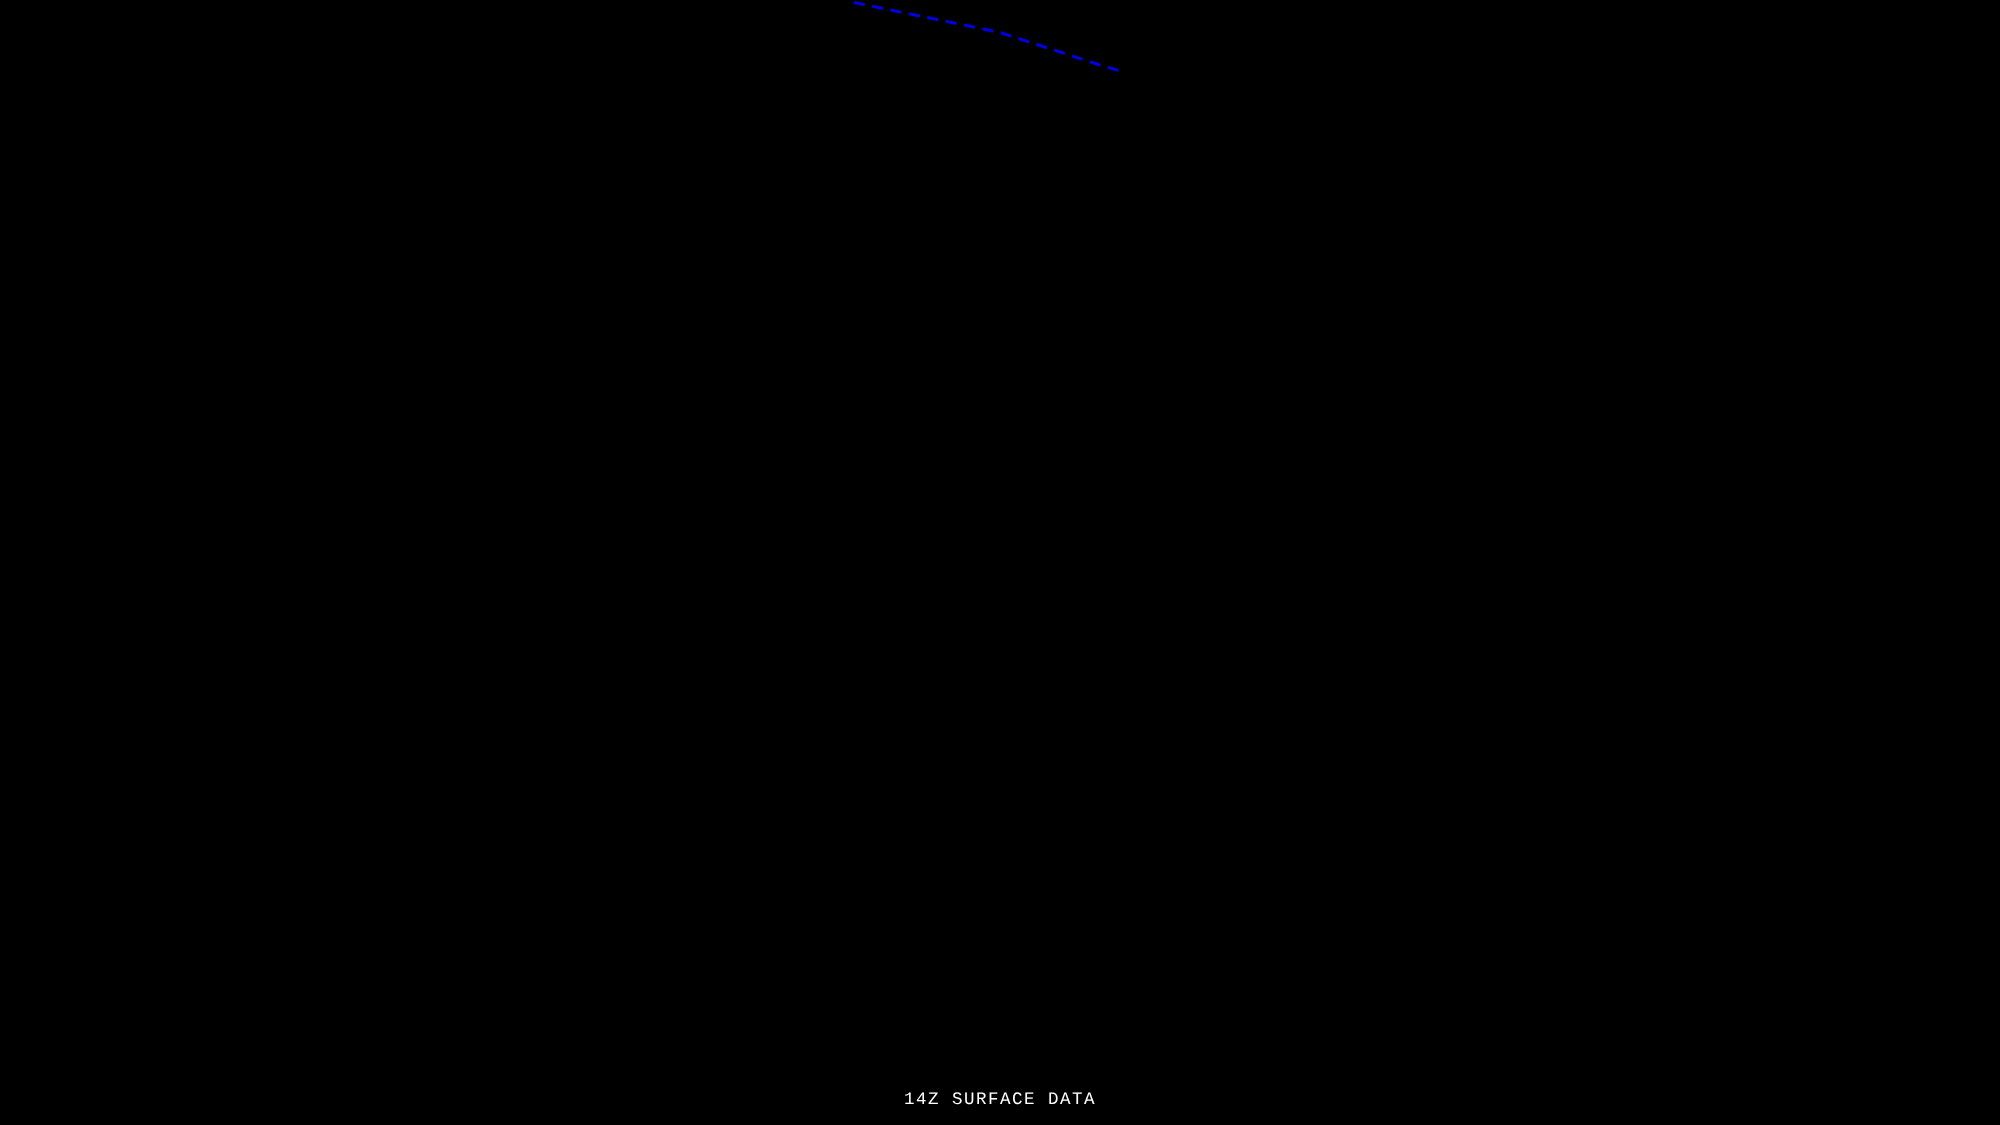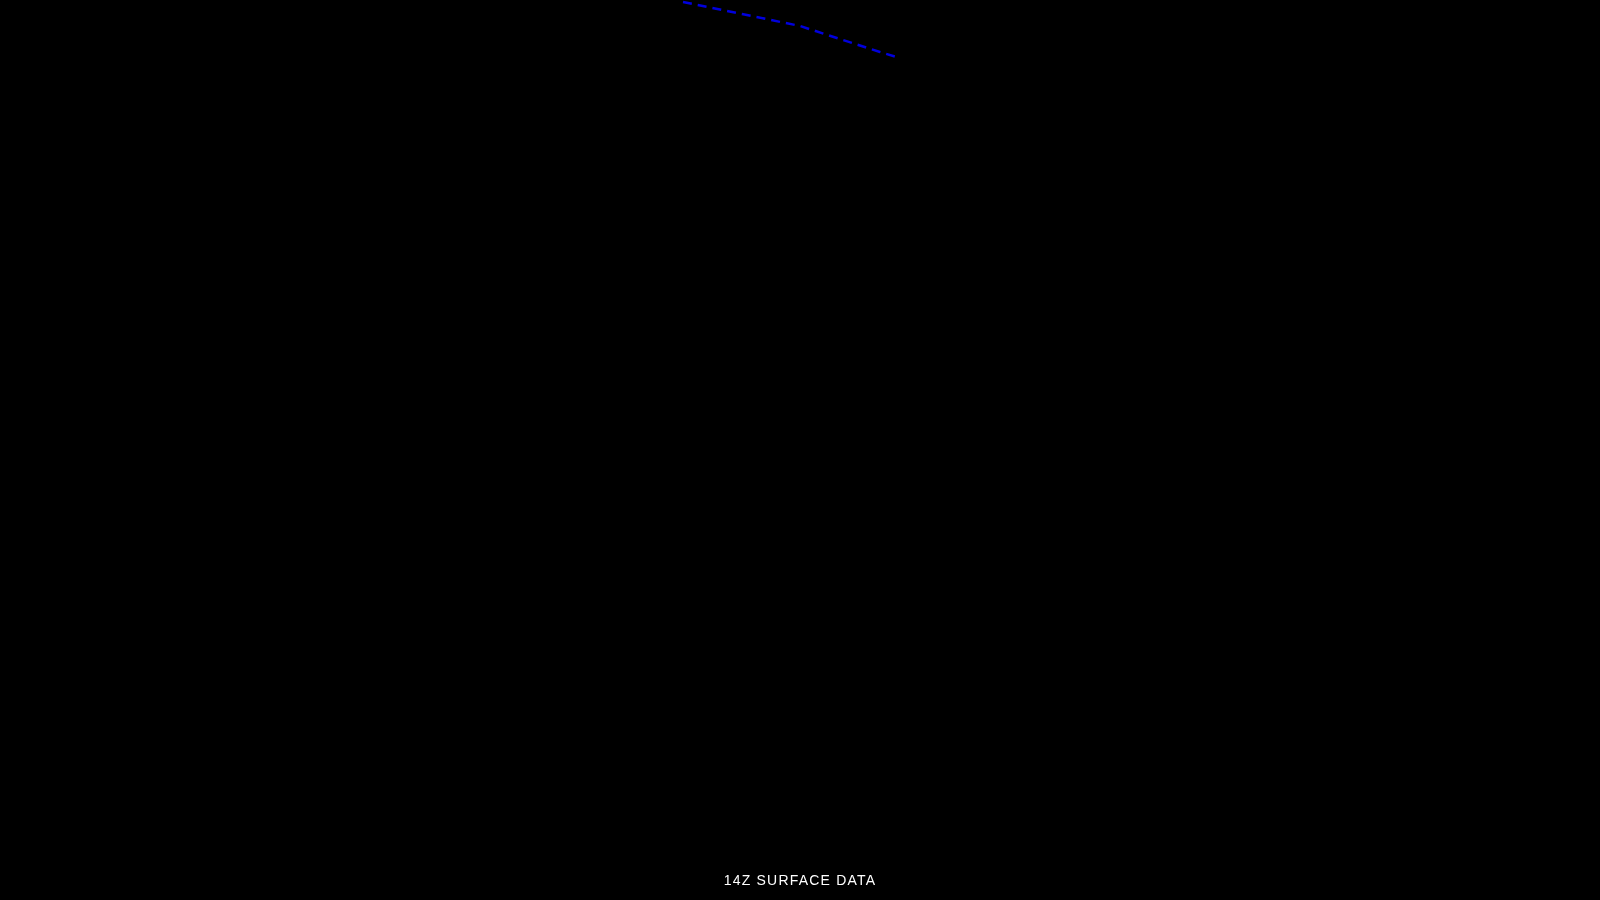--- a/index.html
+++ b/index.html
@@ -22,21 +22,21 @@
     width: 1600px;
     height: 900px;
   }
   #caption {
     position: absolute;
     left: 0;
     top: 872px;
     width: 1600px;
     text-align: center;
     color: #ffffff;
-    font-family: Liberation Sans, sans-serif;
+    font-family: Liberation Mono, monospace;
     font-size: 14px;
     letter-spacing: 1.2px;
     white-space: pre;
   }
 </style>
 </head>
 <body>
 
 <div id="app" style="background: rgb(0, 0, 0);">
 

